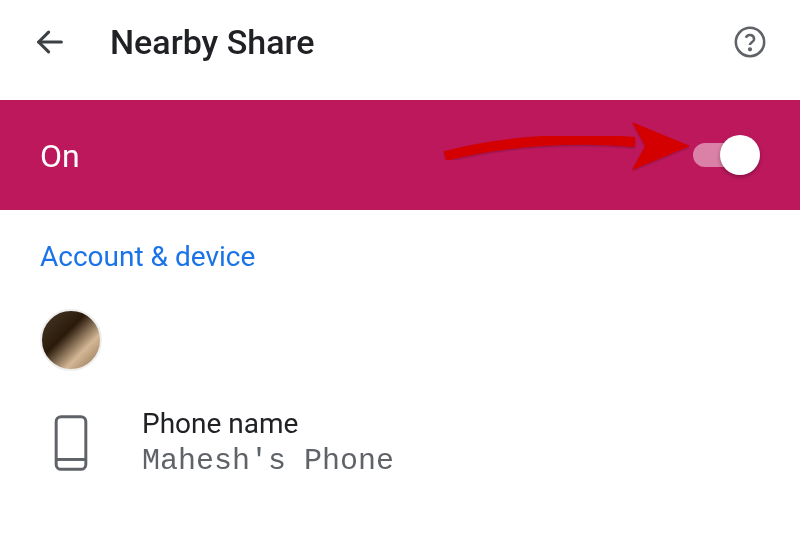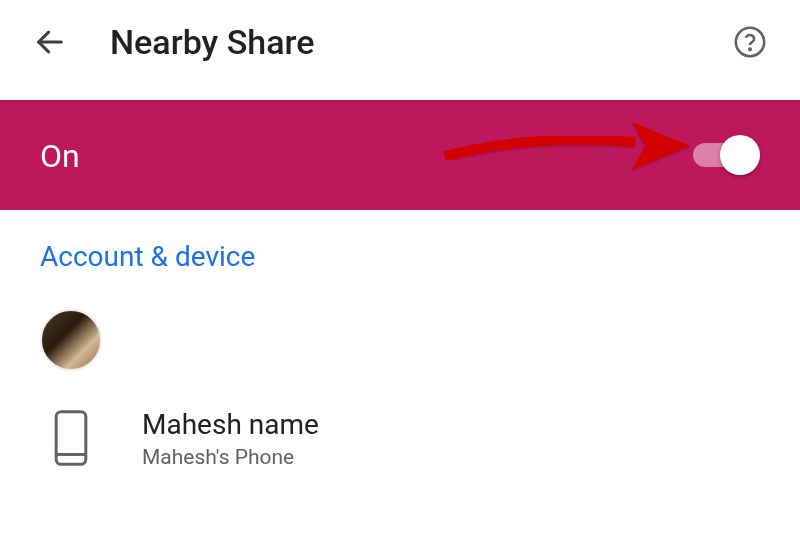--- a/index.html
+++ b/index.html
@@ -122,22 +122,23 @@
       display: flex;
       flex-direction: column;
       gap: 4px;
     }
     .item-primary {
       font-size: 28px;
       color: #202124;
       font-weight: 400;
     }
     .item-secondary {
-      font-size: 21px;
+      font-size: 30px;
       color: #5f6368;
+      font-family: Liberation Mono, monospace;
     }
     .blur-box {
       width: 350px;
       height: 26px;
       background: #e8e8e8;
       filter: blur(5px);
       margin-top: 6px;
       border-radius: 2px;
     }
   </style>
@@ -187,16 +188,16 @@
 </div>
 
 <div class="list-item">
   <div class="phone-icon">
     <svg width="44" height="56" viewBox="0 0 24 34" fill="none" stroke="#5f6368" stroke-width="1.8">
       <rect x="3" y="1" width="18" height="32" rx="3"></rect>
       <line x1="3" y1="27" x2="21" y2="27"></line>
     </svg>
   </div>
   <div class="item-text">
-    <div class="item-primary">Mahesh name</div>
+    <div class="item-primary">Phone name</div>
     <div class="item-secondary">Mahesh's Phone</div>
   </div>
 </div>
 
 </body></html>

